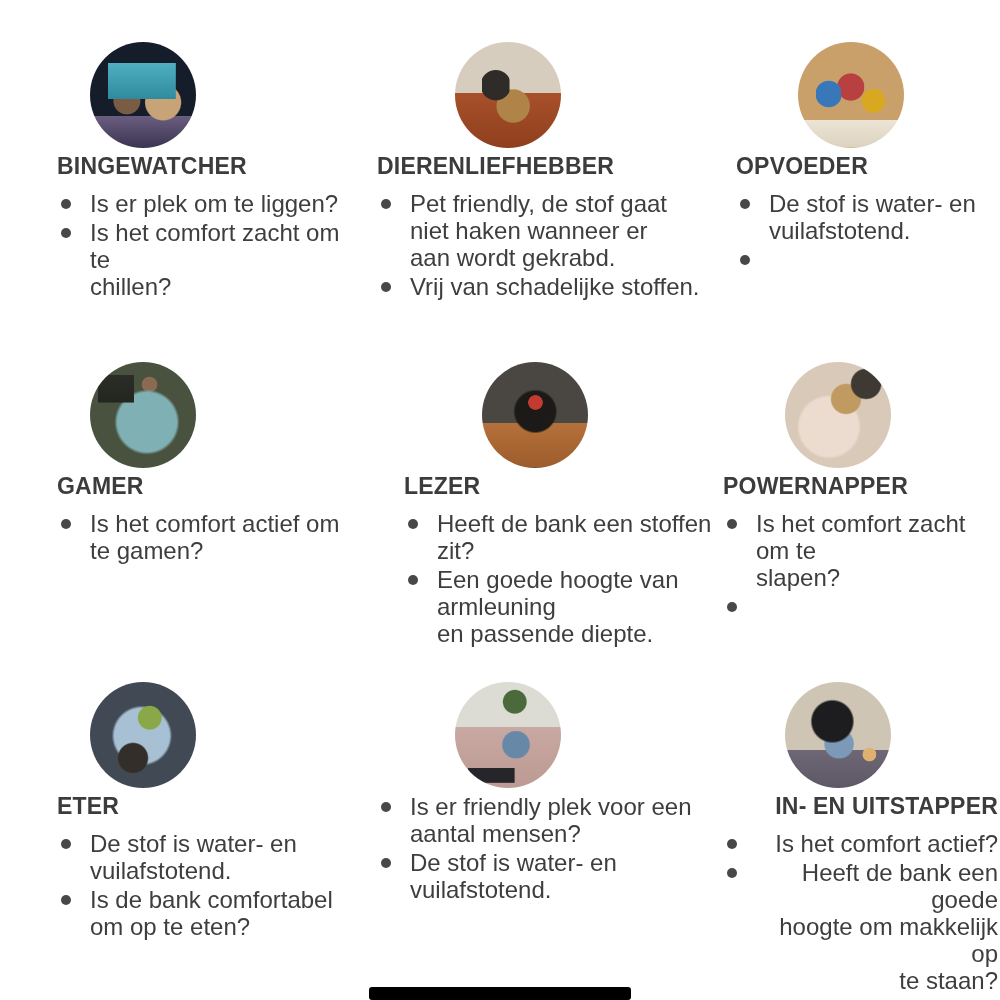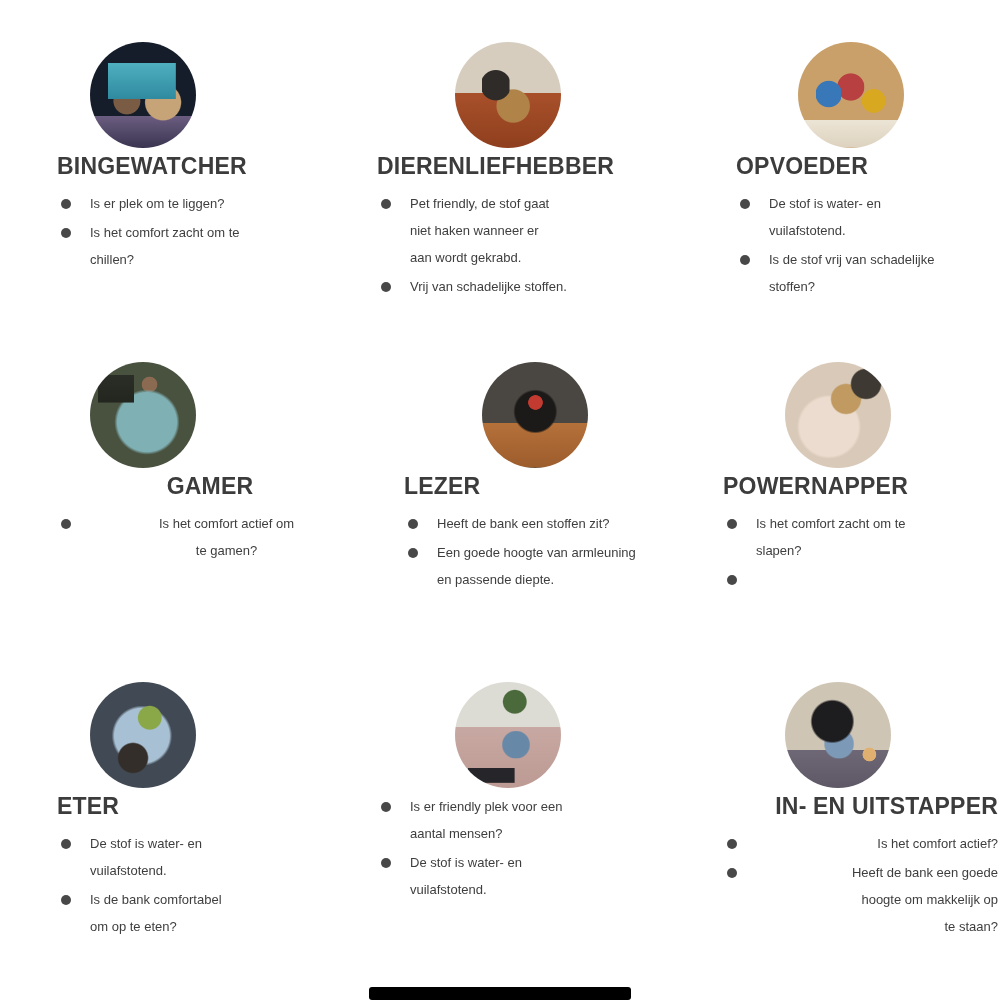--- a/index.html
+++ b/index.html
@@ -12,21 +12,21 @@
     width: 1000px;
     height: 1000px;
     background: #ffffff;
     overflow: hidden;
   }
   .card { position: absolute; }
   
   .c0 { left: 57px;  top: 42px;  width: 306px; }
   .c1 { left: 377px; top: 42px;  width: 340px; }
   .c2 { left: 736px; top: 42px;  width: 275px; }
-  .c3 { left: 57px;  top: 362px; width: 306px; text-align: center; }
+  .c3 { left: 57px;  top: 362px; width: 306px; }
   .c4 { left: 377px; top: 362px; width: 345px; margin-left: 27px; }
   .c5 { left: 723px; top: 362px; width: 275px; }
   .c6 { left: 57px;  top: 682px; width: 306px; }
   .c7 { left: 377px; top: 682px; width: 340px; }
   .c8 { left: 723px; top: 682px; width: 275px; text-align: right; }
 
   .photo {
     width: 106px; height: 106px;
     border-radius: 50%;
     margin-bottom: 5px;
@@ -106,21 +106,21 @@
     text-transform: uppercase;
   }
   .bullets {
     list-style: none;
     margin: 0; padding: 0;
   }
   .bullet {
     position: relative;
     padding-left: 33px;
     margin: 0 0 2px 0;
-    font-size: 13px;
+    font-size: 24px;
     line-height: 27px;
     color: #3e3e3e;
   }
   .dot {
     position: absolute;
     left: 4px; top: 9px;
     width: 10px; height: 10px;
     border-radius: 50%;
     background: #484848;
   }
@@ -162,22 +162,21 @@
       <li class="bullet"><span class="dot"></span><span class="btext">Vrij van schadelijke stoffen.</span></li>
     </ul>
   </div>
 
   <div class="card c2 col-c">
     <div class="photo p2" title="Three children jumping on a sofa"></div>
     <h2 class="title">OPVOEDER</h2>
     <ul class="bullets">
       <li class="bullet"><span class="dot"></span><span class="btext">De stof is water- en
 vuilafstotend.</span></li>
-      <li class="bullet"><span class="dot"></span><span class="btext">Is de stof vrij van schadelijke
-stoffen?</span></li>
+      <li class="bullet"><span class="dot"></span></li>
     </ul>
   </div>
 
   <div class="card c3 col-a">
     <div class="photo p3" title="Man with headset playing a video game on a sofa"></div>
     <h2 class="title">GAMER</h2>
     <ul class="bullets">
       <li class="bullet"><span class="dot"></span><span class="btext">Is het comfort actief om
 te gamen?</span></li>
     </ul>

